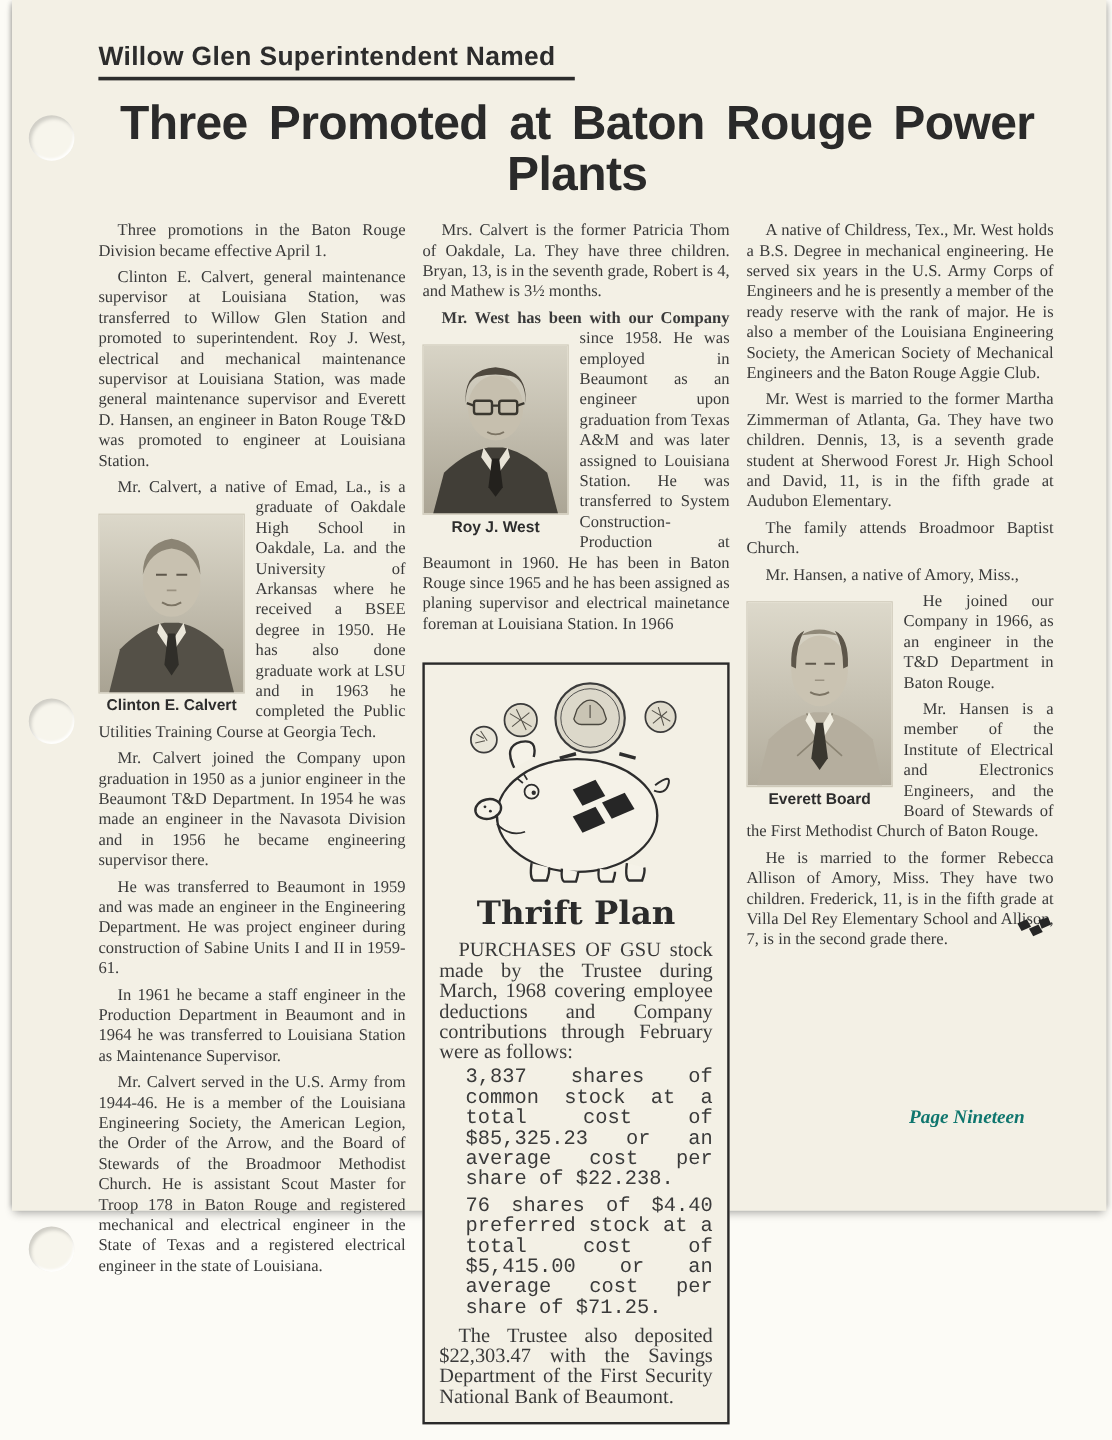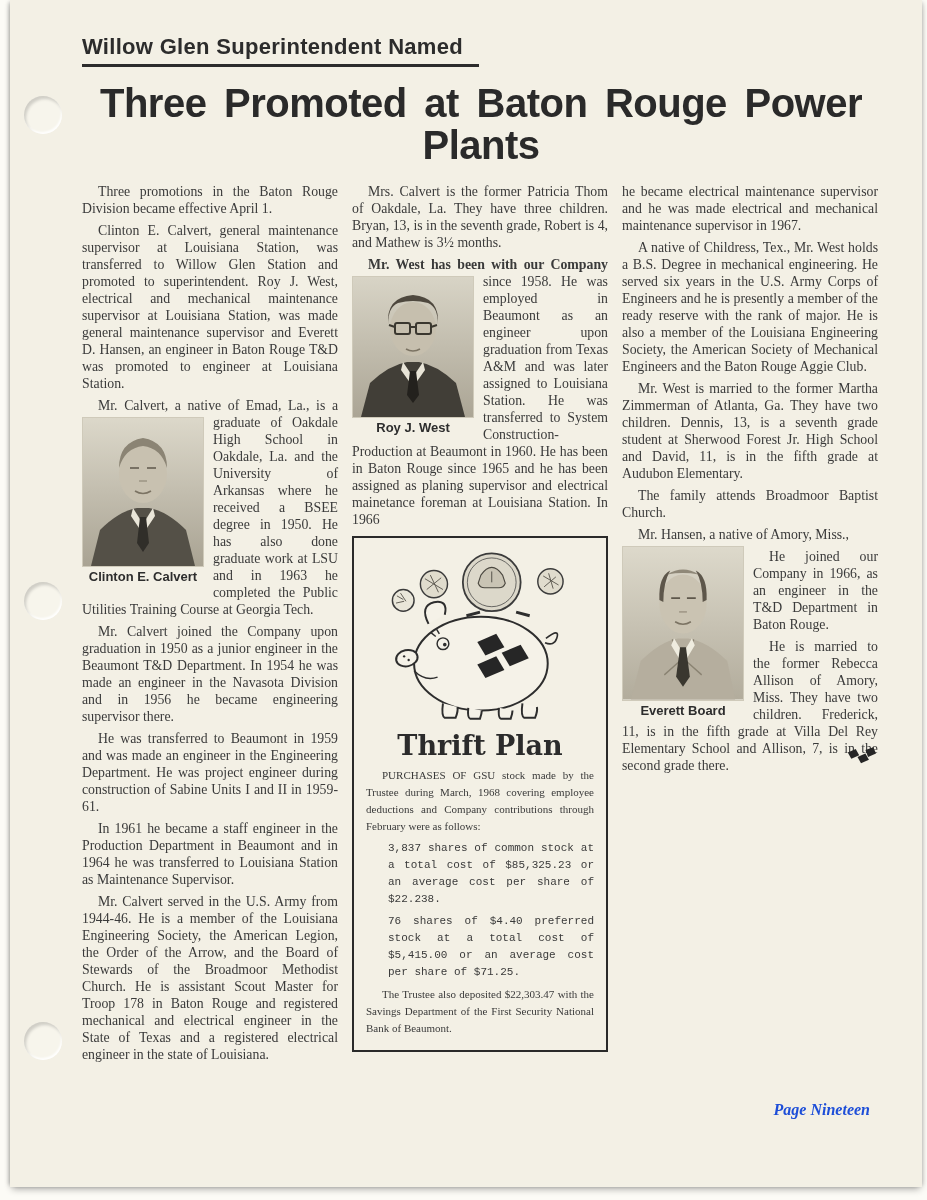--- a/index.html
+++ b/index.html
@@ -5,21 +5,21 @@
   * { box-sizing: border-box; }
   html, body { margin: 0; padding: 0; }
   body {
     width: 927px; height: 1200px;
     background: #fcfbf6;
     font-family: "Liberation Serif", serif;
     position: relative; overflow: hidden;
   }
   .paper {
     position: absolute; left: 10px; top: 0;
-    width: 912px; height: 1187px;
+    width: 912px; height: 1009px;
     background: #f3f0e5;
     box-shadow: -3px 0 4px -2px rgba(0,0,0,.28),
                  3px 0 4px -2px rgba(0,0,0,.18),
                  0 4px 7px -2px rgba(0,0,0,.32);
   }
   .hole {
     position: absolute; left: 14px;
     width: 38px; height: 38px; border-radius: 50%;
     background: #f7f5ec;
     box-shadow: inset 2px 3px 3px rgba(0,0,0,.16), inset -1px -2px 2px rgba(255,255,255,.9);
@@ -36,43 +36,43 @@
   .headline {
     font: 700 40px/1.05 "Liberation Sans", sans-serif;
     color: #2a2a2a; text-align: center;
     margin: 15px 0 0; letter-spacing: -.5px; word-spacing: 7px;
   }
   .cols { display: flex; gap: 14px; margin-top: 17px; color: #3a3a3a; }
   .col { width: 256px; font-size: 13.8px; line-height: 17px; text-align: justify; }
   .col p { margin: 0 0 5px; }
   p.ind { text-indent: 16px; }
   .lead-bold { font-weight: 700; }
-  .photo-float { float: left; width: 122px; margin: 3px 9px 1px 0; }
+  .photo-float { float: left; width: 122px; margin: 14px 9px 1px 0; }
   .photo-float svg { display: block; width: 100%; height: auto; border: 1px solid #cfcaba; }
   .photo-caption {
     display: block; font: 700 13px/16px "Liberation Sans", sans-serif;
     color: #2d2d2d; text-align: center; margin-top: 2px; text-indent: 0;
   }
   .thrift {
-    border: 2.5px solid #2a2a2a; margin-top: 8px;
+    border: 2.5px solid #2a2a2a; margin-top: 24px;
     padding: 10px 12px 8px; background: #f3f0e5;
   }
   .pig-wrap { text-align: center; margin: 0 0 2px; }
   .thrift-title {
     font: 700 27px/1.1 "DejaVu Serif", serif;
     color: #2b2b2b; text-align: center; margin: 0 0 6px;
   }
-  .thrift p { margin: 0 0 5px; font-size: 11px; line-height: 17px; text-align: justify; }
+  .thrift p { margin: 0 0 5px; font-size: 17px; line-height: 17px; text-align: justify; }
   .thrift .item { margin-left: 22px; font-family: Liberation Mono, monospace; }
   .end-mark { text-align: right; margin-top: -32px; padding-right: 2px; }
   .end-mark svg { display: inline-block; }
   .page-num {
-    position: absolute; right: 52px; bottom: 68px;
+    position: absolute; right: 68px; bottom: 68px;
     font: italic 700 16px "Liberation Serif", serif;
-    color: #1d4ed8;
+    color: #0f766e;
   }
 </style>
 </head>
 <body>
 
 <div class="paper">
   <div class="hole hole1"></div>
   <div class="hole hole2"></div>
   <div class="hole hole3"></div>
 
@@ -190,21 +190,20 @@
           </div>
           <div class="thrift-title">Thrift Plan</div>
           <p class="ind">PURCHASES OF GSU stock made by the Trustee during March, 1968 covering employee deductions and Company contributions through February were as follows:</p>
           <p class="item">3,837 shares of common stock at a total cost of $85,325.23 or an average cost per share of $22.238.</p>
           <p class="item">76 shares of $4.40 preferred stock at a total cost of $5,415.00 or an average cost per share of $71.25.</p>
           <p class="ind">The Trustee also deposited $22,303.47 with the Savings Department of the First Security National Bank of Beaumont.</p>
         </div>
       </div>
 
       <div class="col">
-        <p>he became electrical maintenance supervisor and he was made electrical and mechanical maintenance supervisor in 1967.</p>
         <p class="ind">A native of Childress, Tex., Mr. West holds a B.S. Degree in mechanical engineering. He served six years in the U.S. Army Corps of Engineers and he is presently a member of the ready reserve with the rank of major. He is also a member of the Louisiana Engineering Society, the American Society of Mechanical Engineers and the Baton Rouge Aggie Club.</p>
         <p class="ind">Mr. West is married to the former Martha Zimmerman of Atlanta, Ga. They have two children. Dennis, 13, is a seventh grade student at Sherwood Forest Jr. High School and David, 11, is in the fifth grade at Audubon Elementary.</p>
         <p class="ind">The family attends Broadmoor Baptist Church.</p>
         <p class="ind">
           <span>Mr. Hansen, a native of Amory, Miss.,</span>
           <span class="photo-float">
             <svg viewBox="0 0 122 155" xmlns="http://www.w3.org/2000/svg">
               <defs>
                   <linearGradient id="ghan" x1="0" y1="0" x2="0" y2="1">
                 <stop offset="0" stop-color="#ddd9cb"></stop>
@@ -221,20 +220,21 @@
               <path d="M53,76 q8,5 16,0" stroke="#7b7363" stroke-width="1.6" fill="none"></path>
               <path d="M8,155 L18,116 Q38,96 56,93 L66,93 Q86,96 106,116 L114,155 Z" fill="#b5ae9e"></path>
               <path d="M50,94 L61,113 L42,130 M72,94 L61,113 L80,130" stroke="#8a8372" stroke-width="1.4" fill="none"></path>
               <path d="M52,93 L61,108 L70,93 L73,100 L61,120 L49,100 Z" fill="#efecdf"></path>
               <path d="M58,102 h6 l4,30 -7,10 -7,-10 z" fill="#3a372f"></path>
             </svg>
             <span class="photo-caption">Everett Board</span>
           </span>
         </p>
         <p class="ind">He joined our Company in 1966, as an engineer in the T&amp;D Department in Baton Rouge.</p>
+        <p class="ind">Mr. Hansen is a member of the Institute of Electrical and Electronics Engineers, and the Board of Stewards of the First Methodist Church of Baton Rouge.</p>
         <p class="ind">He is married to the former Rebecca Allison of Amory, Miss. They have two children. Frederick, 11, is in the fifth grade at Villa Del Rey Elementary School and Allison, 7, is in the second grade there.</p>
         <div class="end-mark">
           <svg viewBox="0 0 34 22" width="30" height="20" xmlns="http://www.w3.org/2000/svg">
             <g fill="#262626">
               <path d="M2,6 l9,-4 l4,7 l-9,4 z"></path>
               <path d="M13,11 l9,-4 l4,7 l-9,4 z"></path>
               <path d="M22,3 l9,-3 l3,7 l-9,4 z"></path>
             </g>
           </svg>
         </div>

